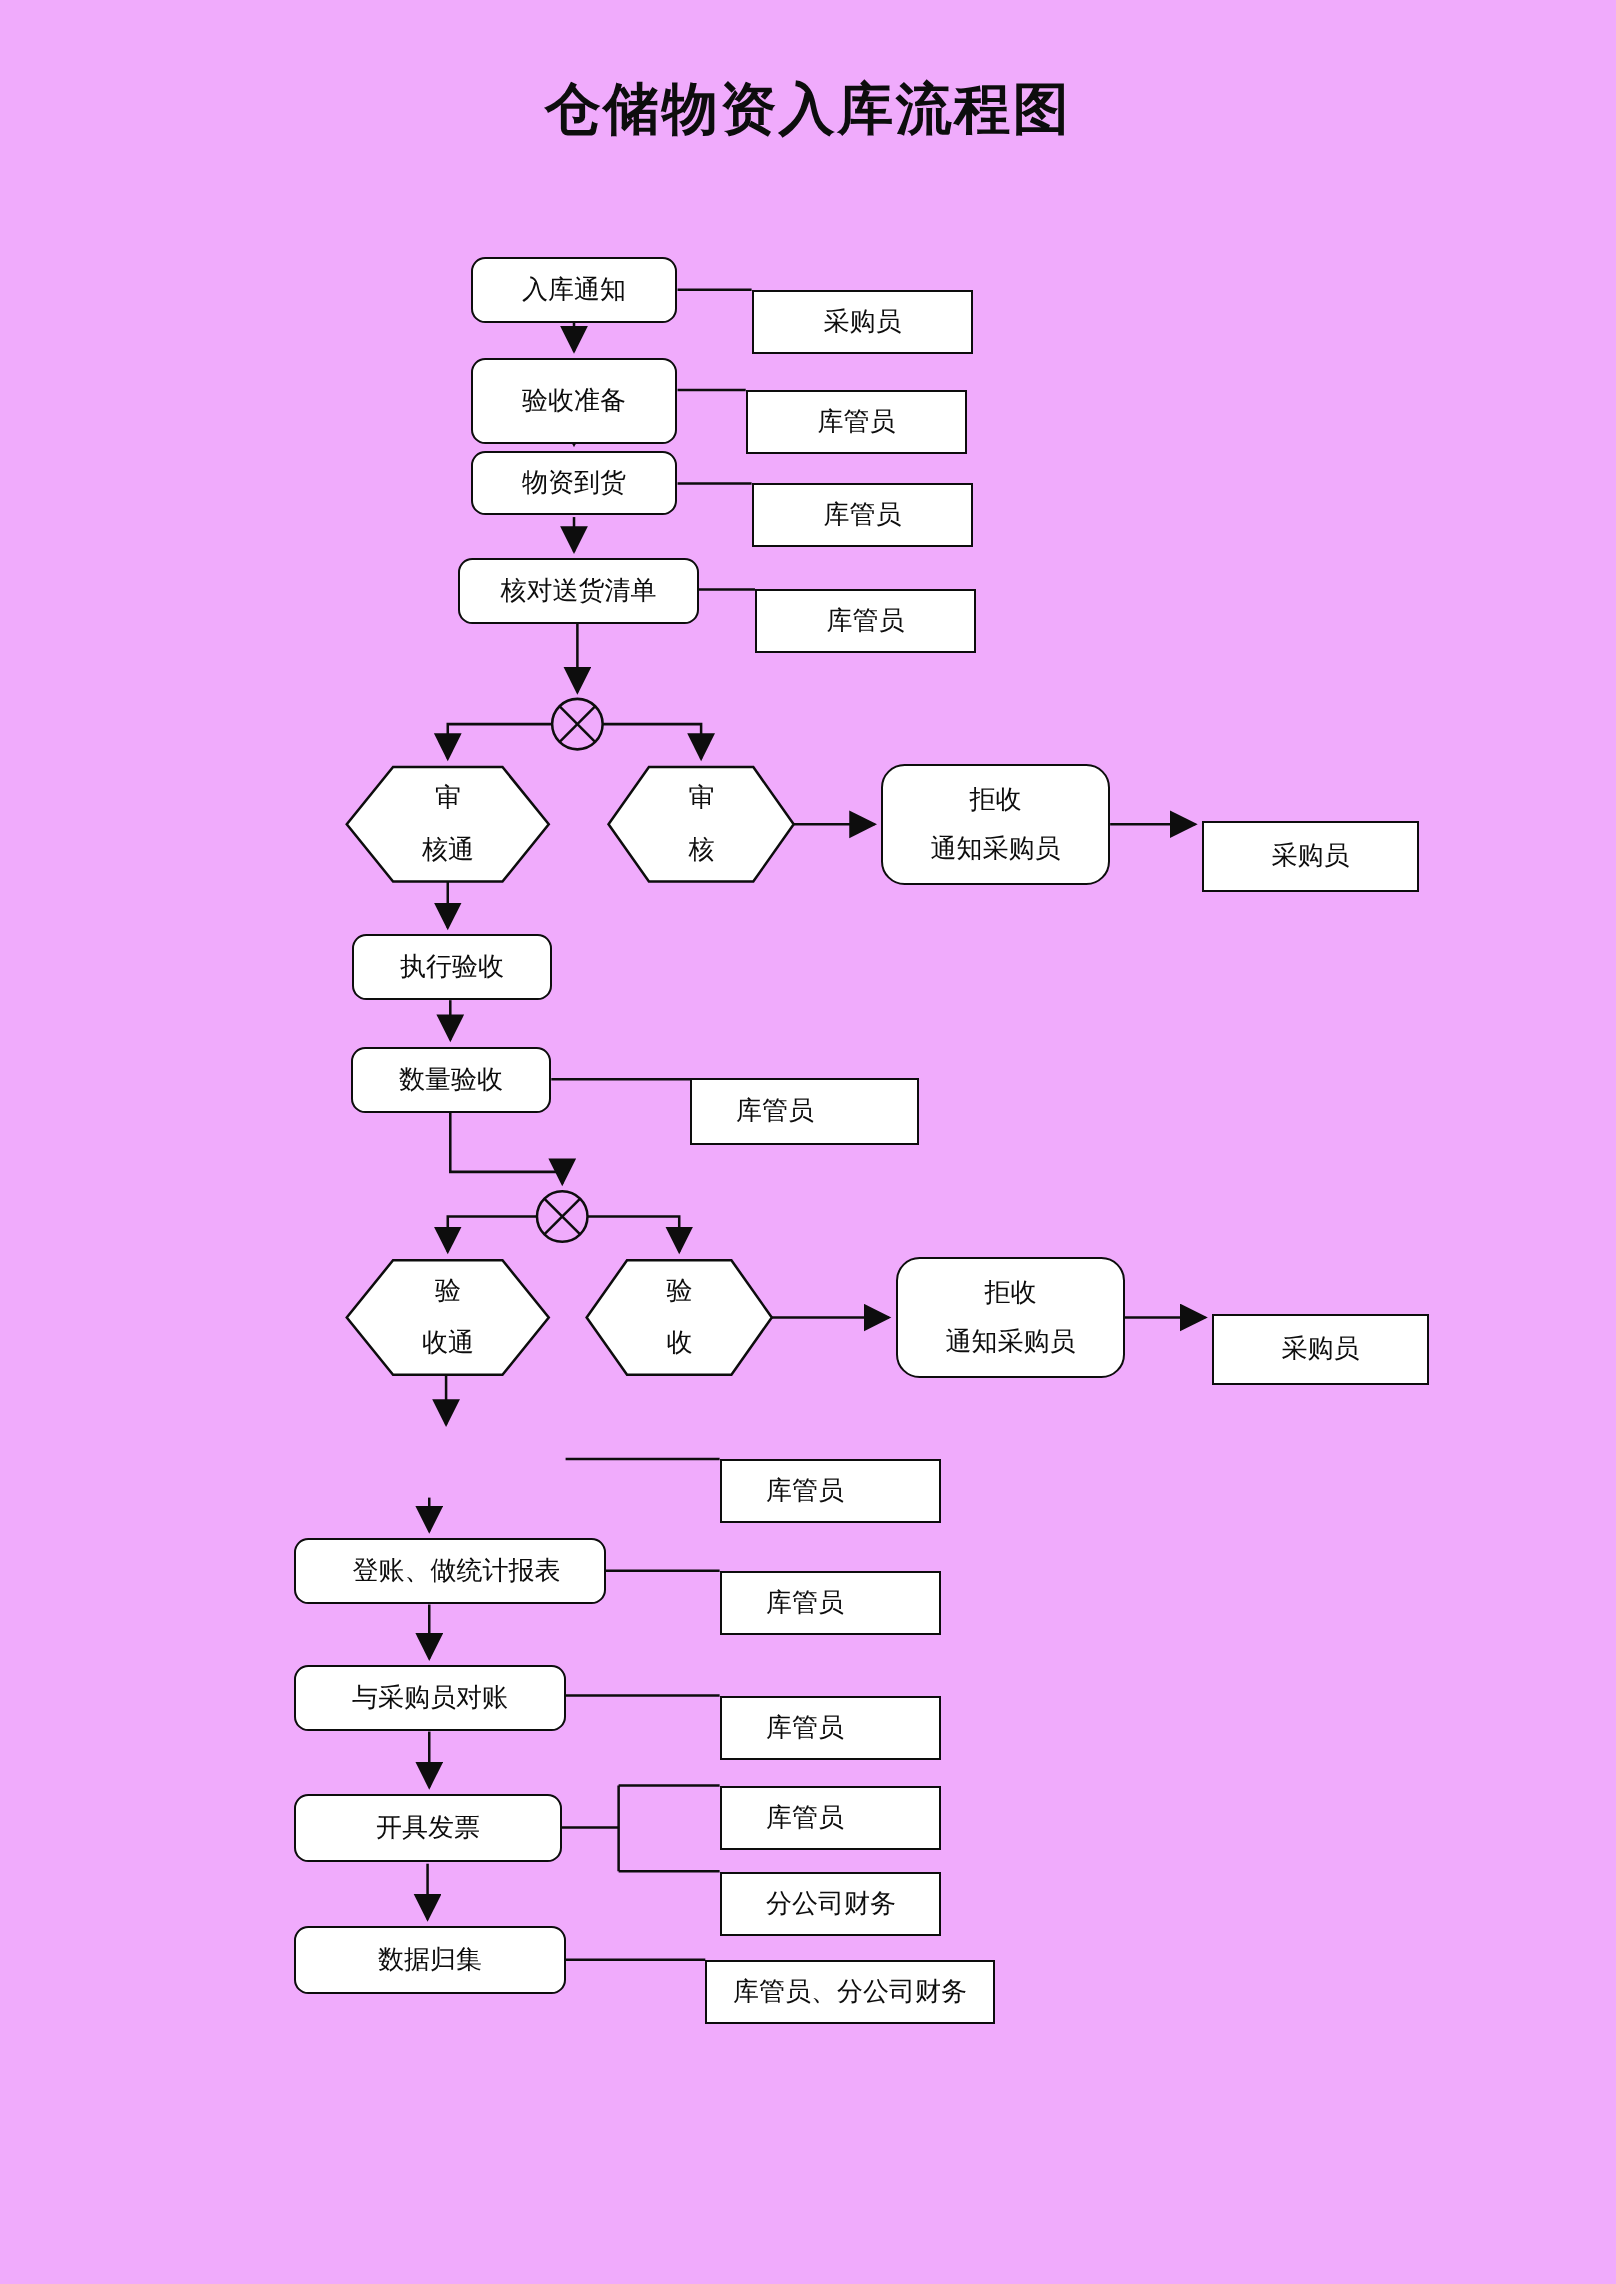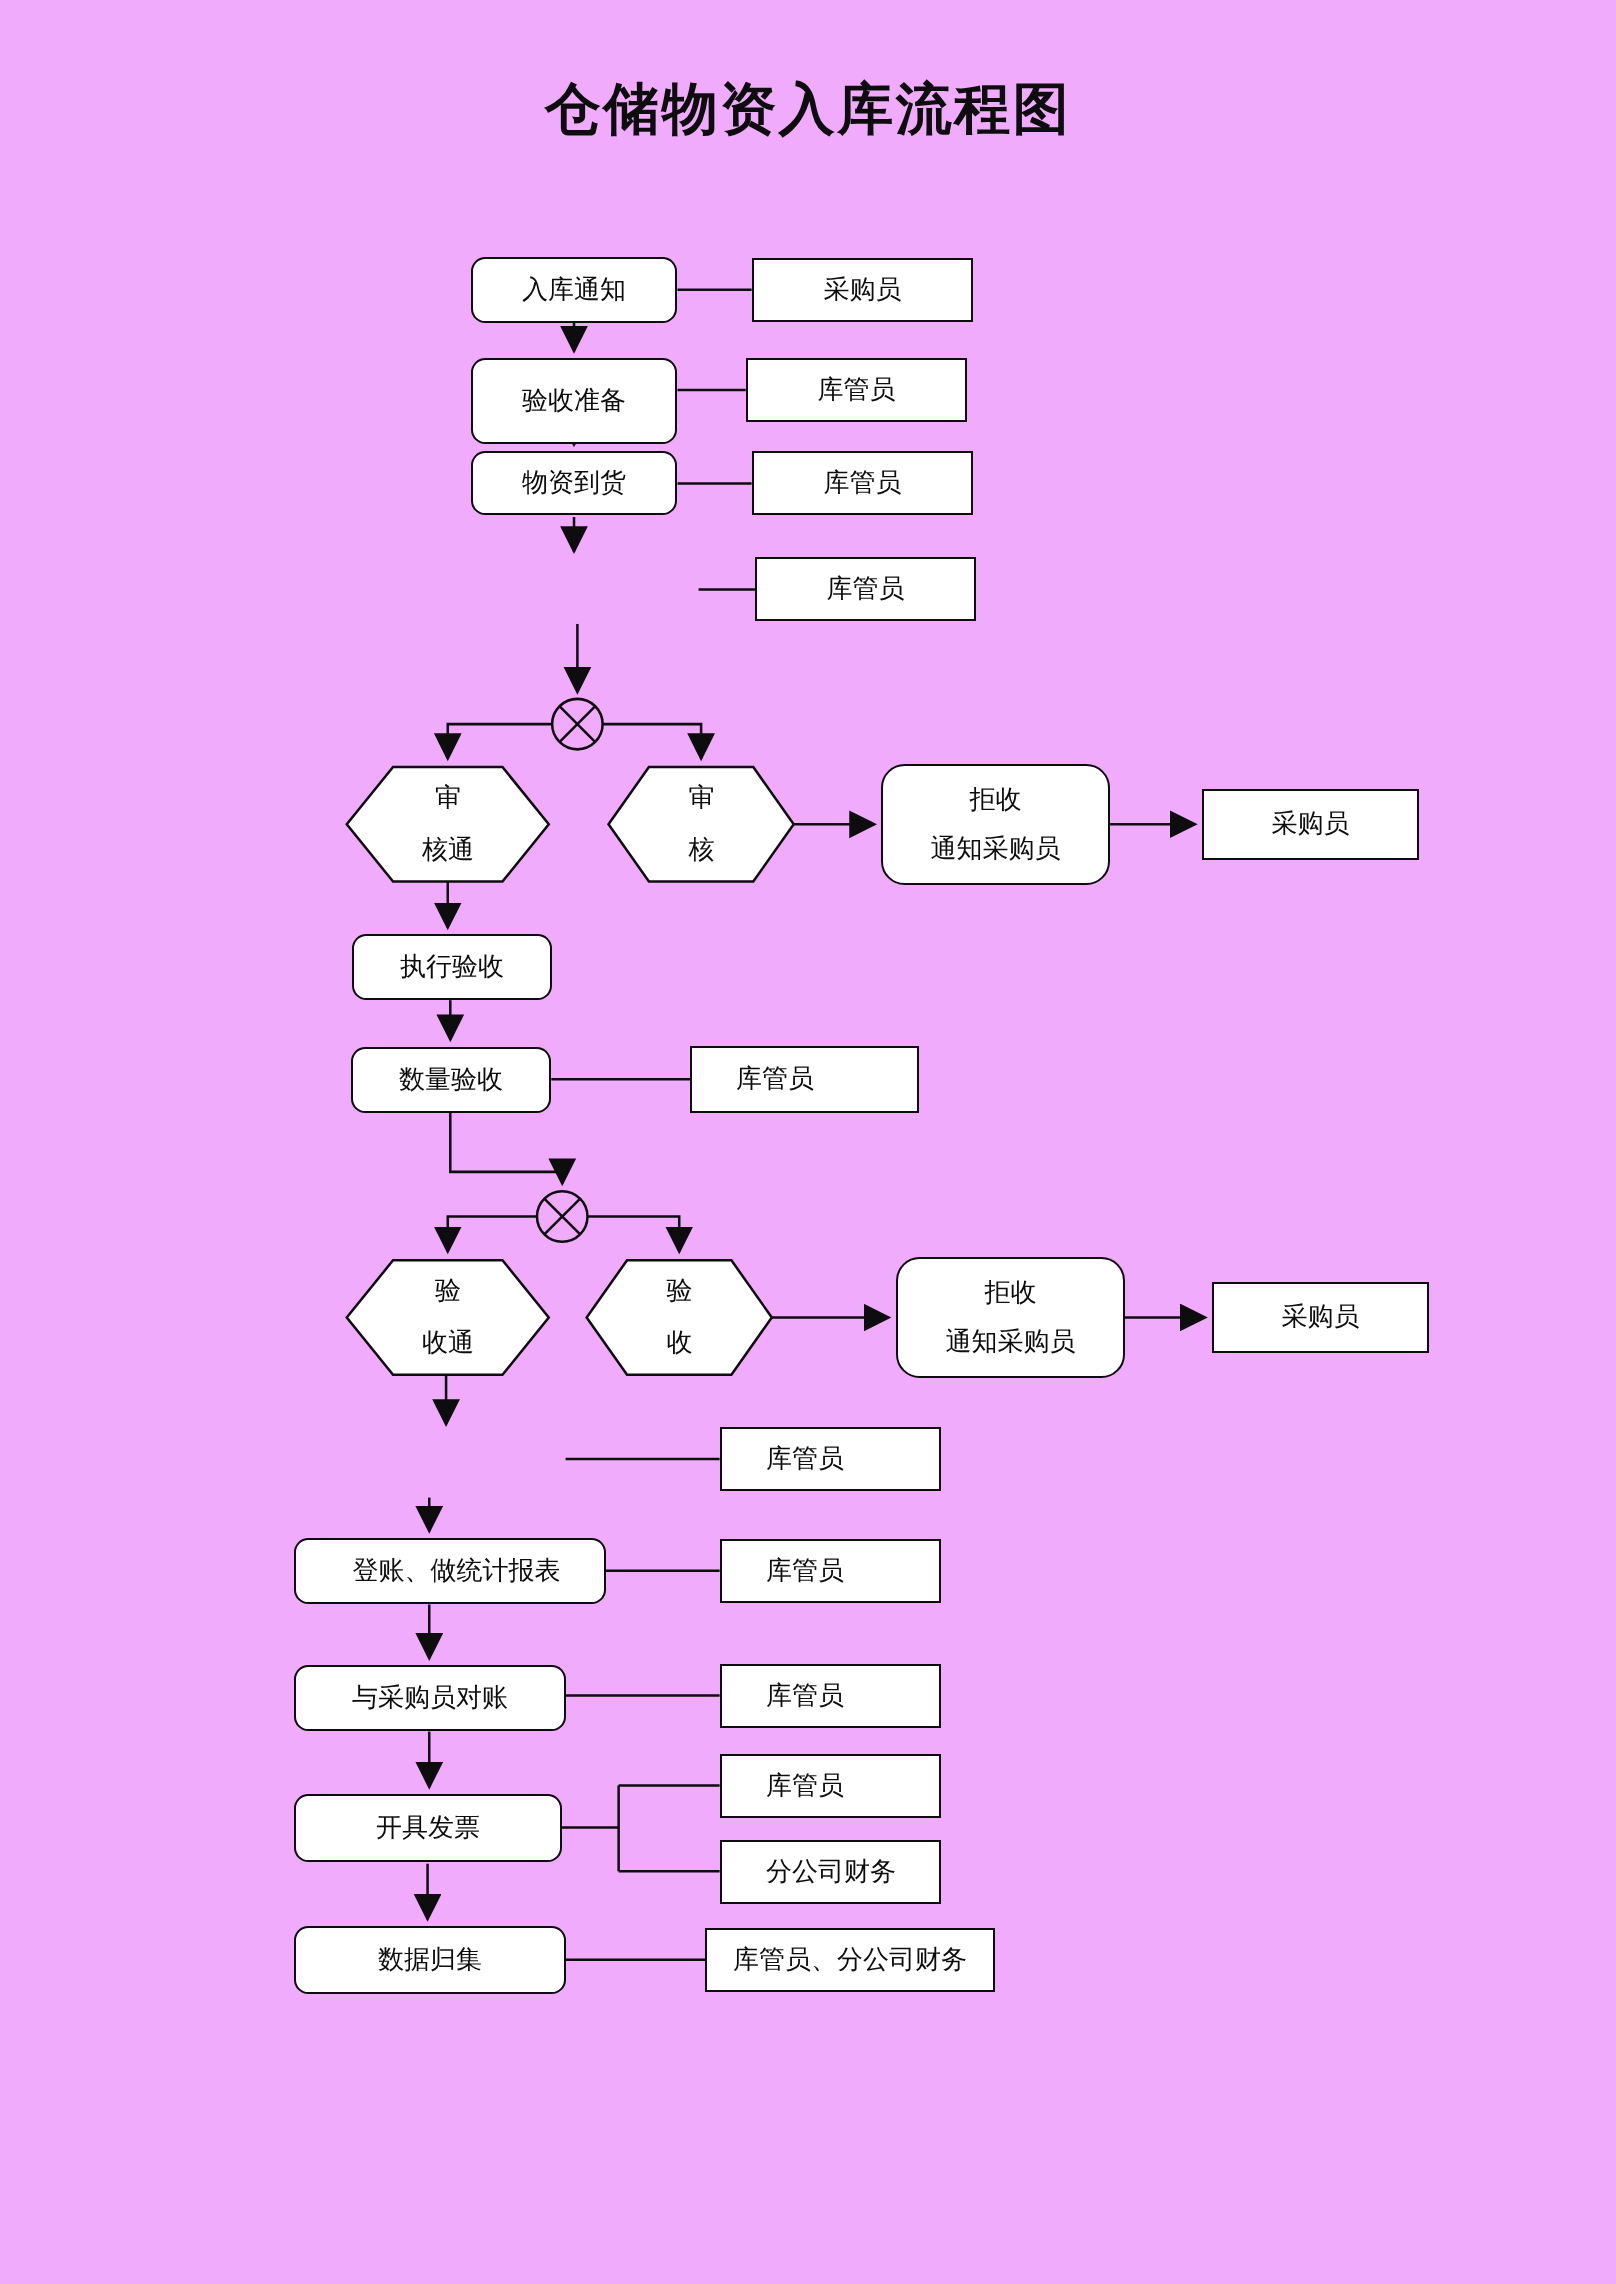--- a/index.html
+++ b/index.html
@@ -4,21 +4,21 @@
 <style>
   html,body{margin:0;padding:0;background:#ffffff;}
   body{width:1616px;height:2284px;font-family:"Liberation Serif","DejaVu Serif",serif;color:#0d0d0d;}
   .canvas{position:relative;width:1616px;height:2284px;background:#f0abfc;overflow:hidden;}
   .svg-layer{position:absolute;left:0;top:0;}
   .title{position:absolute;left:0;right:0;top:72px;text-align:center;font-size:56px;font-weight:bold;letter-spacing:2.5px;}
   .box{position:absolute;box-sizing:border-box;background:#fff;display:flex;align-items:center;justify-content:center;
        font-size:26px;line-height:1.25;text-align:center;}
   .process{border:2.5px solid #0d0d0d;border-radius:14.3px;}
   .process.big-radius{border-radius:23.6px;}
-  .role{border:2.5px solid #0d0d0d;border-radius:0;}
+  .role{border:2.5px solid #0d0d0d;border-radius:0;margin-top:32px;}
   .role.left-text{justify-content:flex-start;padding-left:44px;text-align:left;}
   .two-line{white-space:pre-line;line-height:1.85;}
   .hexlabel{position:absolute;display:flex;align-items:center;justify-content:center;
             white-space:pre-line;text-align:center;font-size:26px;line-height:2.0;}
 </style>
 </head>
 <body>
 
 <div class="canvas">
 
@@ -88,20 +88,21 @@
 
   <div class="box process" style="left:471px;top:257px;width:206px;height:66px;">入库通知</div>
   <div class="box role" style="left:752px;top:258px;width:221px;height:64px;">采购员</div>
 
   <div class="box process" style="left:471px;top:358px;width:206px;height:86px;">验收准备</div>
   <div class="box role" style="left:746px;top:358px;width:221px;height:64px;">库管员</div>
 
   <div class="box process" style="left:471px;top:451px;width:206px;height:64px;">物资到货</div>
   <div class="box role" style="left:752px;top:451px;width:221px;height:64px;">库管员</div>
 
+  <div class="box process" style="left:458px;top:558px;width:241px;height:66px;">核对送货清单</div>
   <div class="box role" style="left:755px;top:557px;width:221px;height:64px;">库管员</div>
 
   <div class="hexlabel" style="left:347px;top:767px;width:202px;height:114px;">审
 核通</div>
   <div class="hexlabel" style="left:609px;top:767px;width:185px;height:114px;">审
 核</div>
 
   <div class="box process big-radius two-line" style="left:881px;top:764px;width:229px;height:121px;">拒收
 通知采购员</div>
   <div class="box role" style="left:1202px;top:789px;width:217px;height:71px;">采购员</div>

